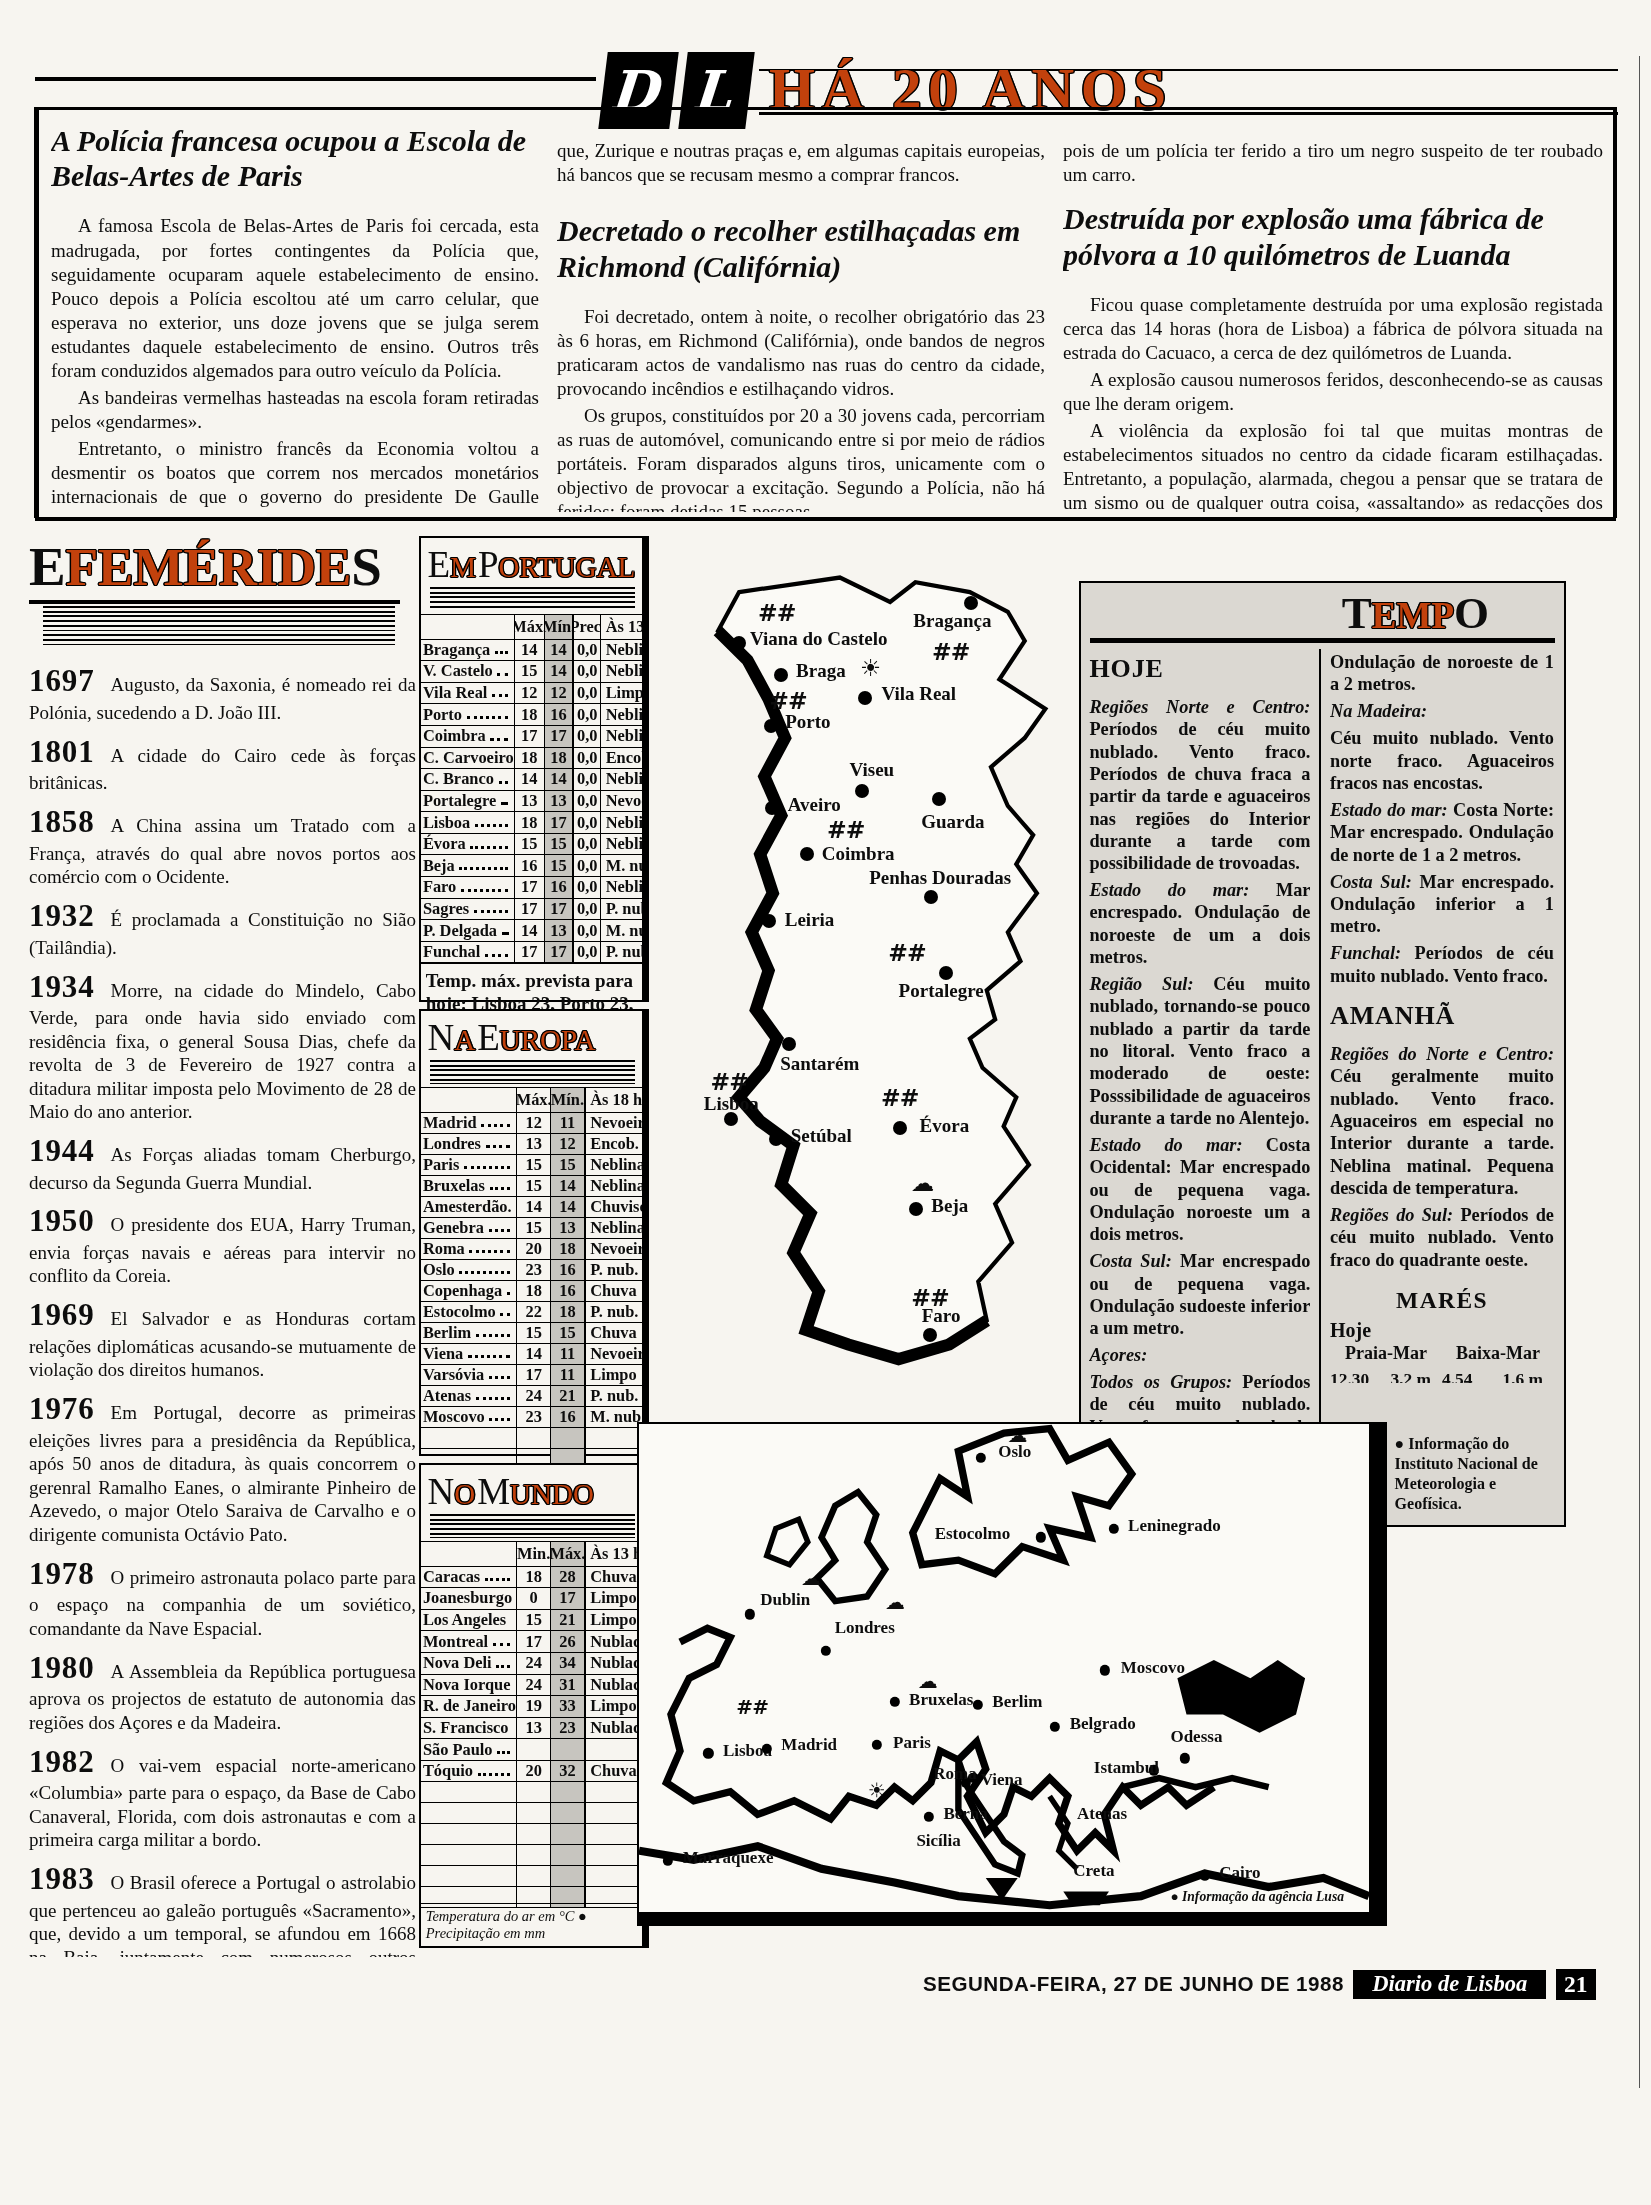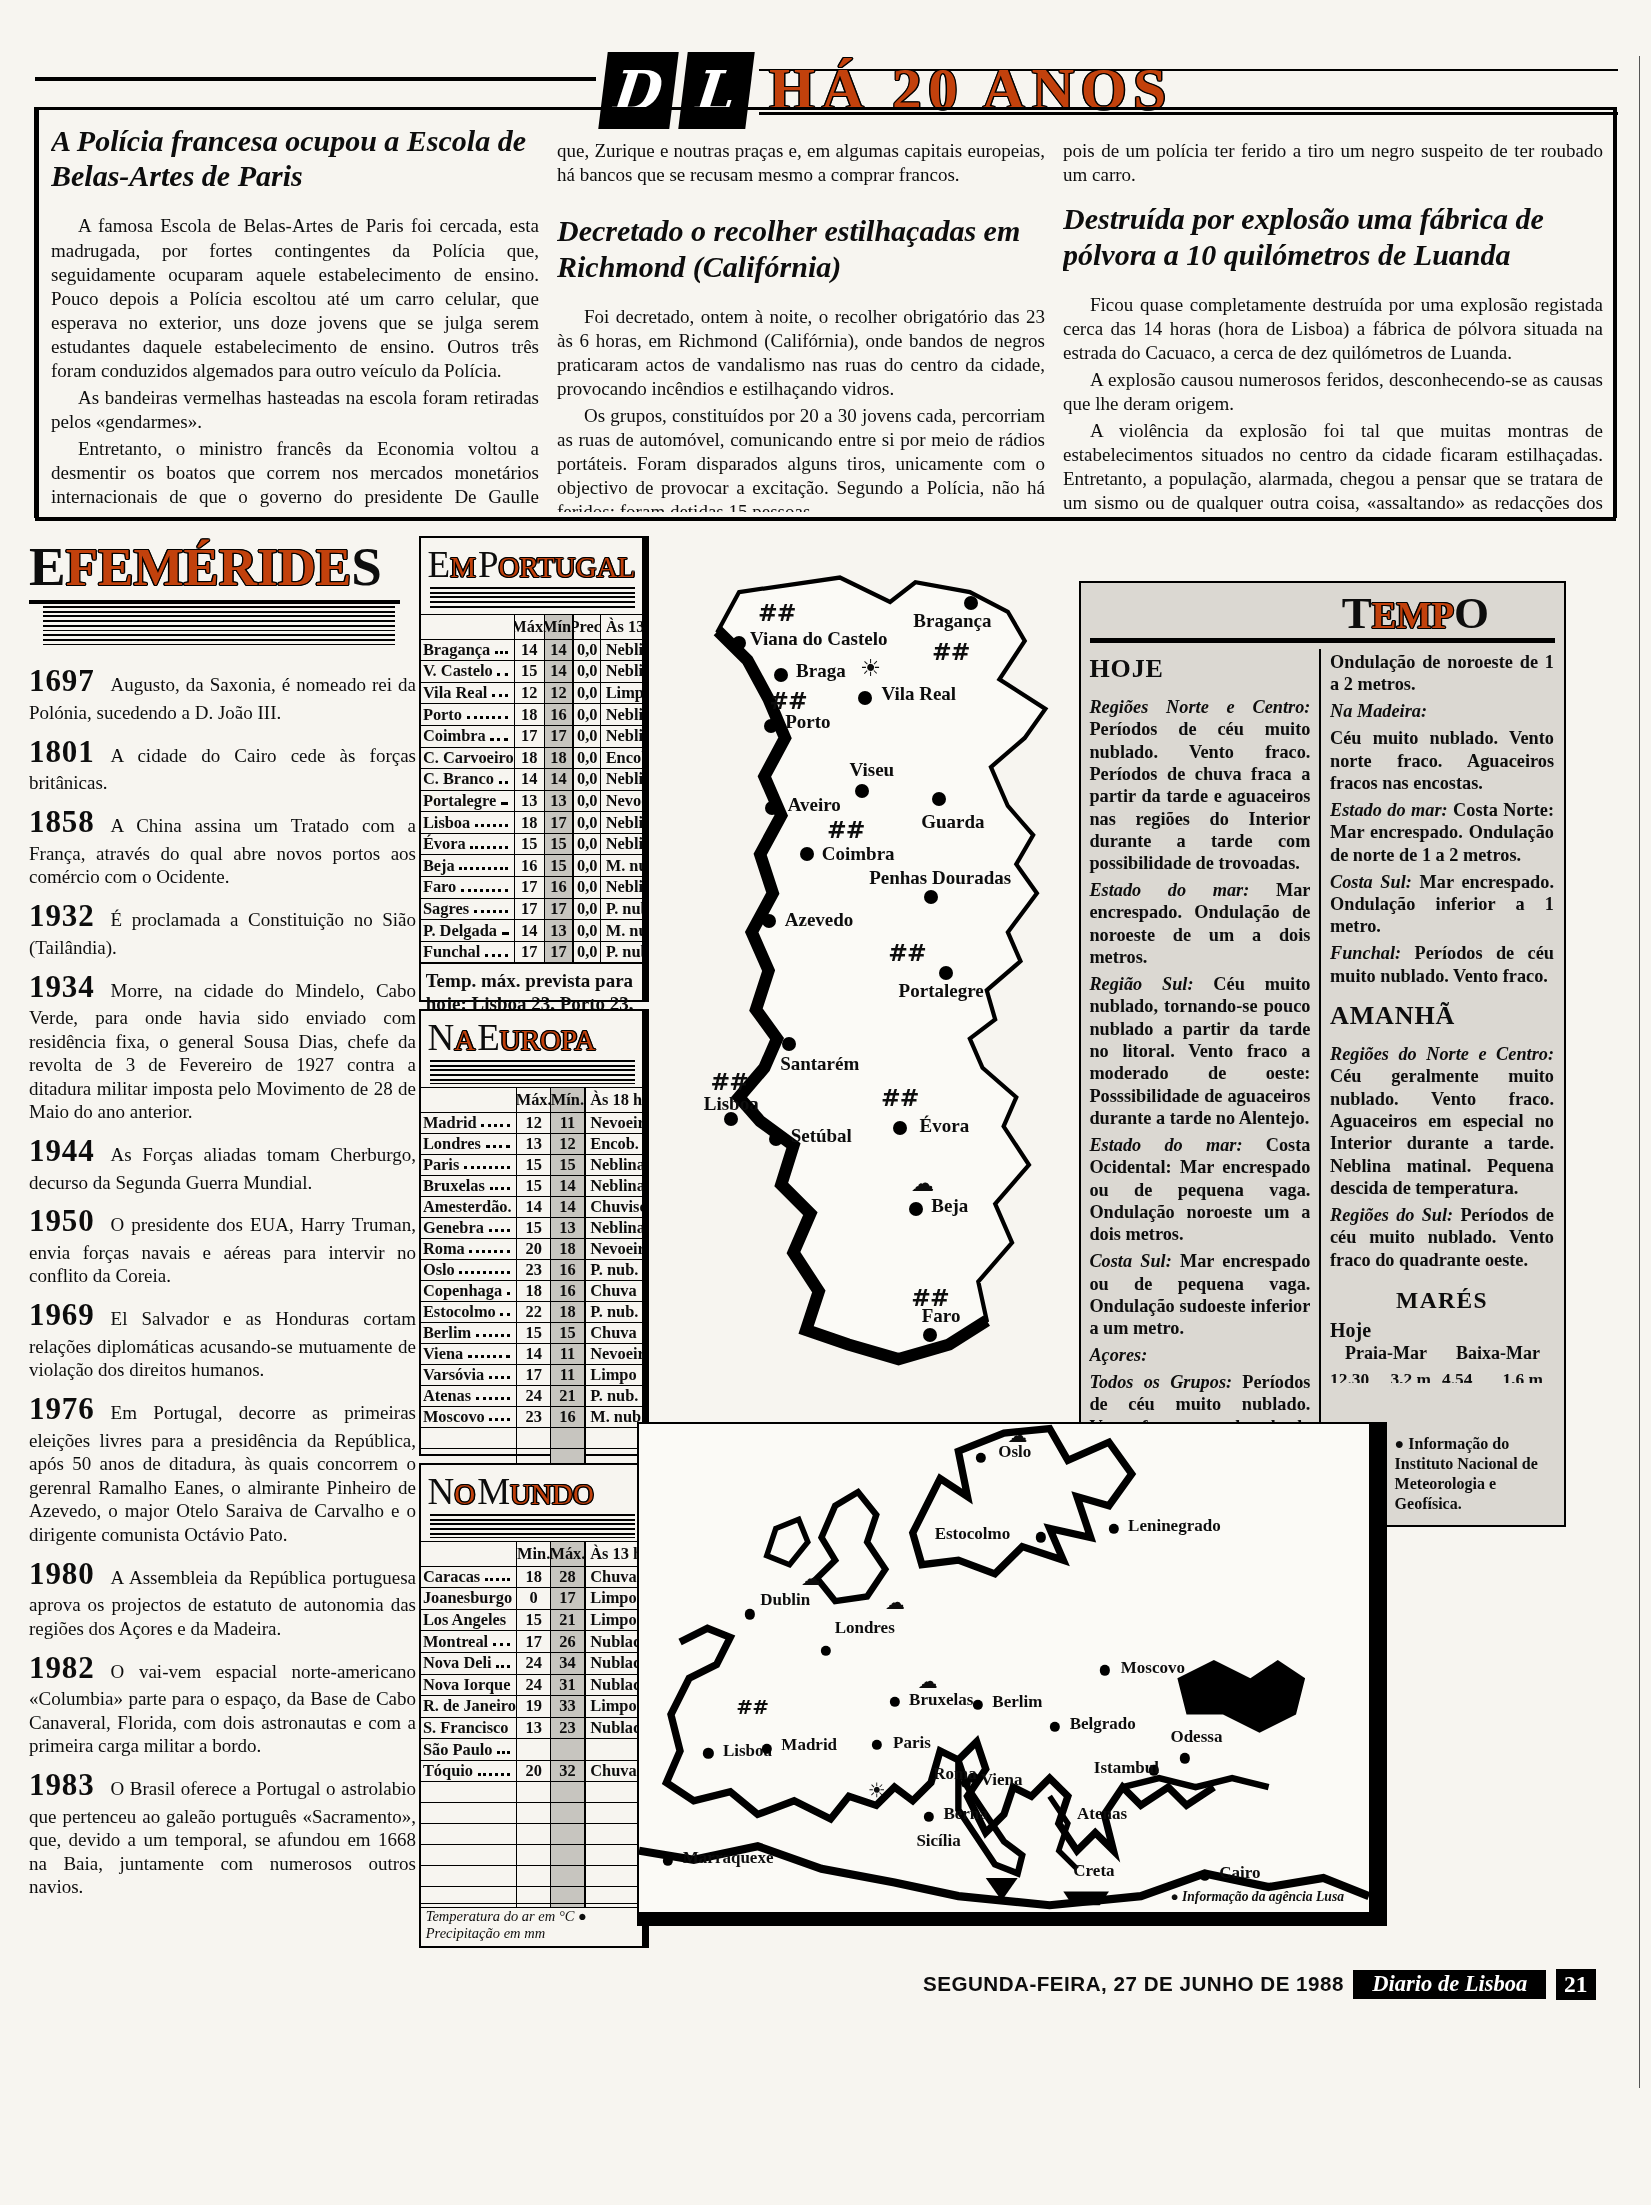--- a/index.html
+++ b/index.html
@@ -144,20 +144,21 @@
         <p class="ef-entry"><span class="yr">1934</span><span class="tx">Morre, na cidade do Mindelo, Cabo Verde, para onde havia sido enviado com residência fixa, o general Sousa Dias, chefe da revolta de 3 de Fevereiro de 1927 contra a ditadura militar imposta pelo Movimento de 28 de Maio do ano anterior.</span></p>
 
         <p class="ef-entry"><span class="yr">1944</span><span class="tx">As Forças aliadas tomam Cherburgo, decurso da Segunda Guerra Mundial.</span></p>
 
         <p class="ef-entry"><span class="yr">1950</span><span class="tx">O presidente dos EUA, Harry Truman, envia forças navais e aéreas para intervir no conflito da Coreia.</span></p>
 
         <p class="ef-entry"><span class="yr">1969</span><span class="tx">El Salvador e as Honduras cortam relações diplomáticas acusando-se mutuamente de violação dos direitos humanos.</span></p>
 
         <p class="ef-entry"><span class="yr">1976</span><span class="tx">Em Portugal, decorre as primeiras eleições livres para a presidência da República, após 50 anos de ditadura, às quais concorrem o gerenral Ramalho Eanes, o almirante Pinheiro de Azevedo, o major Otelo Saraiva de Carvalho e o dirigente comunista Octávio Pato.</span></p>
 
+        <p class="ef-entry"><span class="yr">1978</span><span class="tx">O primeiro astronauta polaco parte para o espaço  na companhia de um soviético, comandante da Nave Espacial.</span></p>
 
         <p class="ef-entry"><span class="yr">1980</span><span class="tx">A Assembleia da República portuguesa aprova os projectos de estatuto de autonomia das regiões dos Açores e da Madeira.</span></p>
 
         <p class="ef-entry"><span class="yr">1982</span><span class="tx">O vai-vem espacial norte-americano «Columbia» parte para o espaço, da Base de Cabo Canaveral, Florida, com dois astronautas e com a primeira carga militar a bordo.</span></p>
 
         <p class="ef-entry"><span class="yr">1983</span><span class="tx">O Brasil oferece a Portugal o astrolabio que pertenceu ao galeão português «Sacramento», que, devido a um temporal, se afundou em 1668 na Baia, juntamente com numerosos outros navios.</span></p>
 
       </div>
   </div>
 
@@ -722,21 +723,21 @@
         <span class="dot pt-dot" style="left: 36.2%; top: 30%;"></span>
         <span class="wicon" style="left: 45.4%; top: 27.5%;">##</span>
         <span class="clabel" style="left: 39.7%; top: 30%;">Coimbra</span>
 
         <span class="dot pt-dot" style="left: 65.8%; top: 34.4%;"></span>
 
         <span class="clabel" style="left: 51%; top: 32.4%;">Penhas Douradas</span>
 
         <span class="dot pt-dot" style="left: 27.2%; top: 36.9%;"></span>
 
-        <span class="clabel" style="left: 30.9%; top: 36.8%;">Azevedo</span>
+        <span class="clabel" style="left: 30.9%; top: 36.8%;">Leiria</span>
 
         <span class="dot pt-dot" style="left: 69.2%; top: 42.2%;"></span>
         <span class="wicon" style="left: 60%; top: 40.2%;">##</span>
         <span class="clabel" style="left: 58%; top: 44.1%;">Portalegre</span>
 
         <span class="dot pt-dot" style="left: 31.8%; top: 49.5%;"></span>
 
         <span class="clabel" style="left: 29.8%; top: 51.6%;">Santarém</span>
 
         <span class="dot pt-dot" style="left: 18%; top: 57.3%;"></span>

